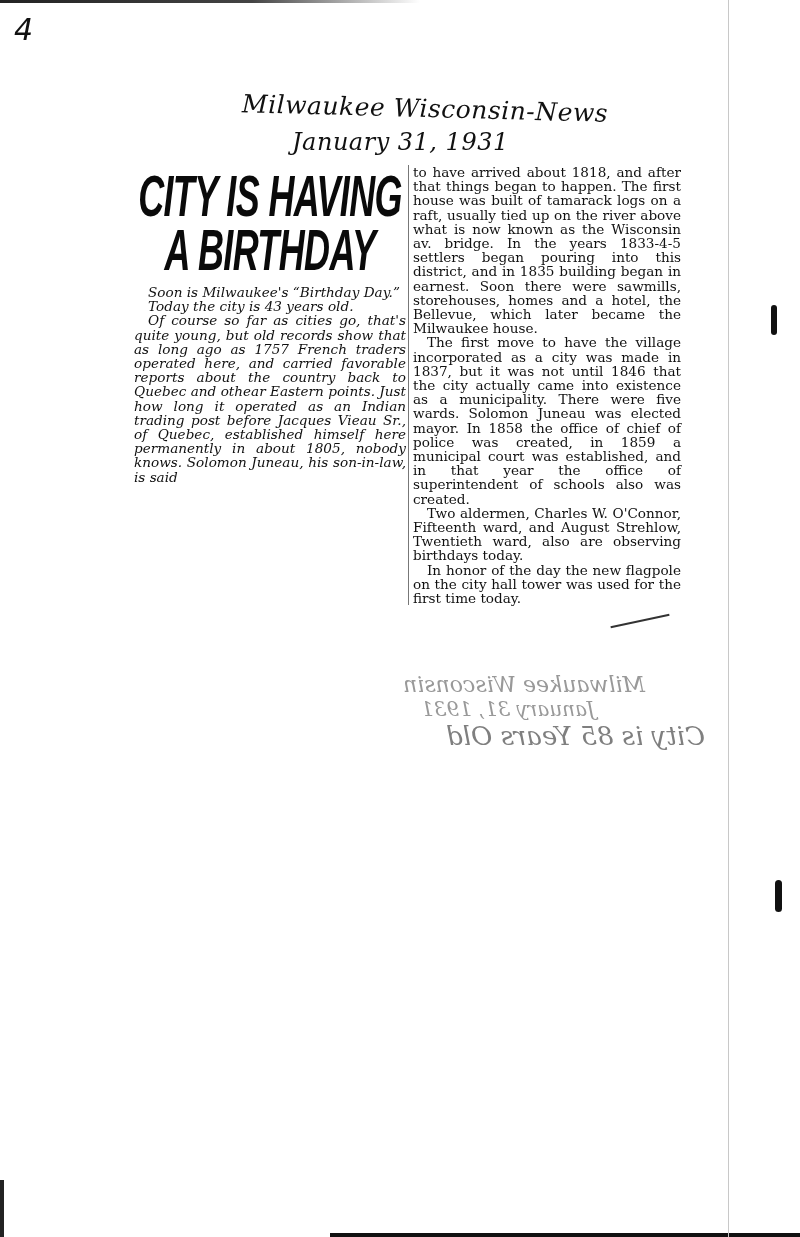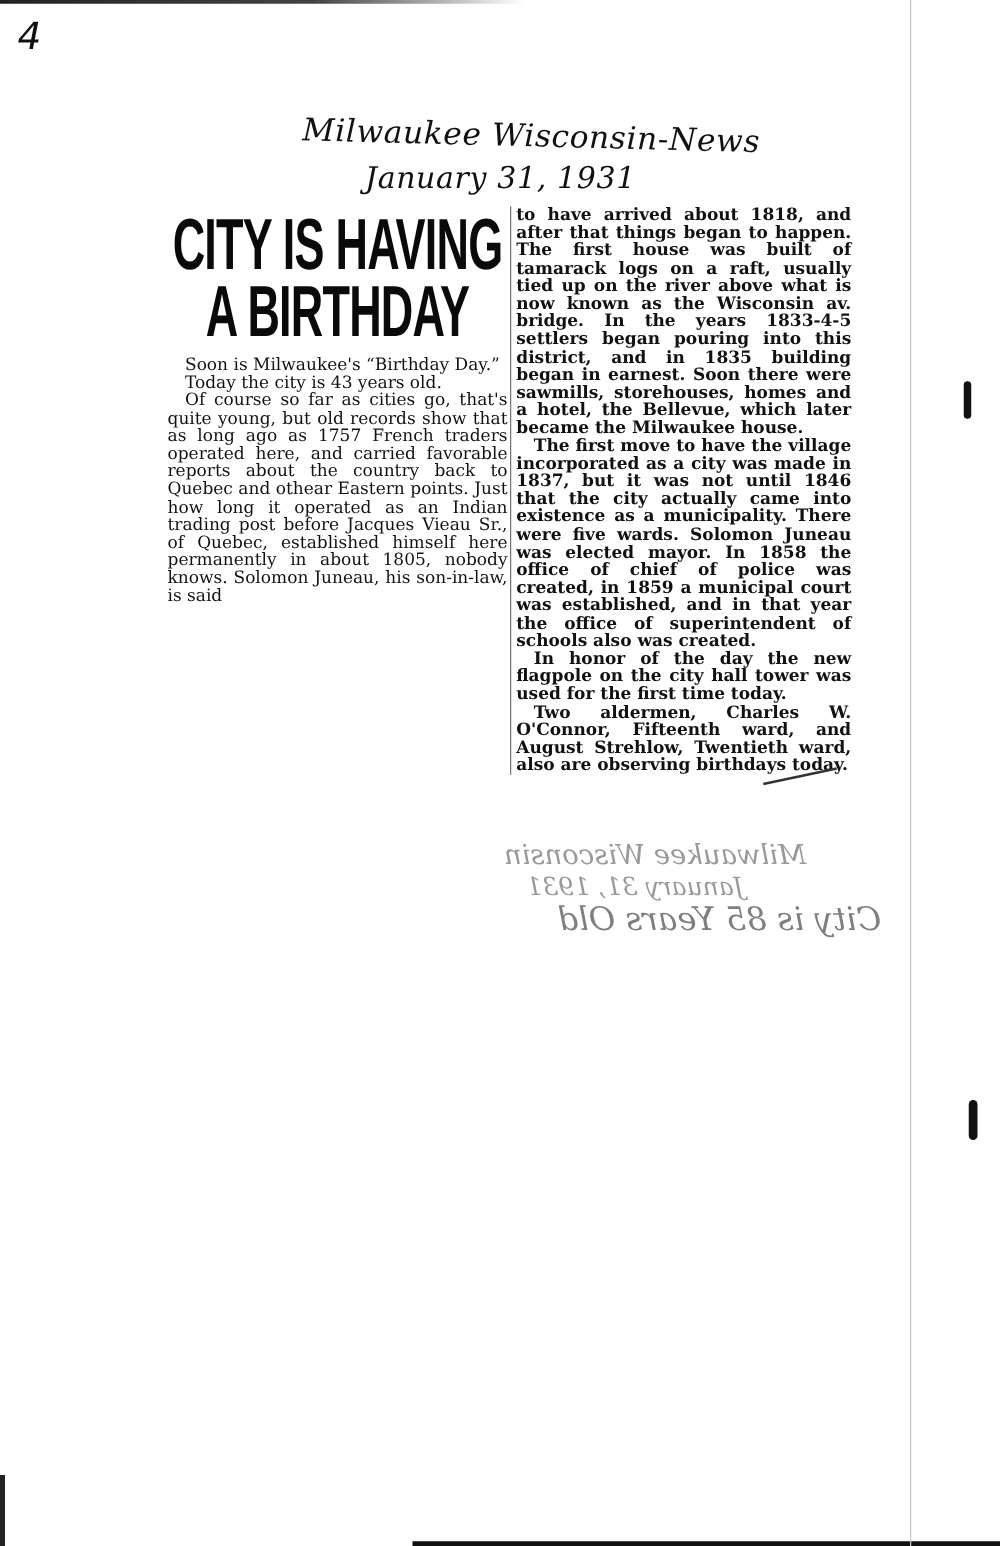--- a/index.html
+++ b/index.html
@@ -32,22 +32,22 @@
     position: absolute; font-family: "DejaVu Serif", serif; font-style: italic;
     color: #111; letter-spacing: 0.5px;
   }
   .hw-source { left: 242px; top: 94px; font-size: 25px; transform: rotate(1.5deg); }
   .hw-date { left: 292px; top: 128px; font-size: 24px; }
 
   .clipping {
     position: absolute; left: 134px; top: 165px; width: 542px; height: 488px;
   }
   .col { position: absolute; top: 0; text-align: justify; font-size: 13.6px; line-height: 14.2px; }
-  .col-left { left: 0; width: 272px; }
-  .col-right { left: 274px; width: 268px; padding-left: 4px; border-left: 1px solid #777; font-weight: bold; }
+  .col-left { left: 0; width: 272px; font-style: italic; }
+  .col-right { left: 274px; width: 268px; padding-left: 4px; border-left: 1px solid #777; }
   .headline {
     font-family: "Liberation Sans", sans-serif; font-weight: bold;
     font-stretch: condensed; text-align: center; color: #0a0a0a;
     line-height: 54px; font-size: 58px; letter-spacing: -1px;
     transform: scaleX(0.62); transform-origin: center; width: 440px; margin-left: -84px;
     margin-top: 4px; margin-bottom: 8px;
   }
   .headline span { display: block; }
   .para { margin: 0; text-indent: 14px; }
   .para.noindent { text-indent: 0; }
@@ -88,22 +88,22 @@
       <span>CITY IS HAVING</span>
       <span>A BIRTHDAY</span>
     </div>
     <p class="para">Soon is Milwaukee's “Birthday Day.”</p>
     <p class="para">Today the city is 43 years old.</p>
     <p class="para">Of course so far as cities go, that's quite young, but old records show that as long ago as 1757 French traders operated here, and carried favorable reports about the country back to Quebec and othear Eastern points.  Just how long it operated as an Indian trading post before Jacques Vieau Sr., of Quebec, established himself here permanently in about 1805, nobody knows.  Solomon Juneau, his son-in-law, is said</p>
   </div>
   <div class="col col-right">
     <p class="para noindent">to have arrived about 1818, and after that things began to happen. The first house was built of tamarack logs on a raft, usually tied up on the river above what is now known as the Wisconsin av. bridge.  In the years 1833-4-5 settlers began pouring into this district, and in 1835 building began in earnest.  Soon there were sawmills, storehouses, homes and a hotel, the Bellevue, which later became the Milwaukee house.</p>
     <p class="para">The first move to have the village incorporated as a city was made in 1837, but it was not until 1846 that the city actually came into existence as a municipality.  There were five wards.  Solomon Juneau was elected mayor.  In 1858 the office of chief of police was created, in 1859 a municipal court was established, and in that year the office of superintendent of schools also was created.</p>
+    <p class="para">Two aldermen, Charles W. O'Connor, Fifteenth ward, and August Strehlow, Twentieth ward, also are observing birthdays today.</p>
     <p class="para">In honor of the day the new flagpole on the city hall tower was used for the first time today.</p>
-    <p class="para">Two aldermen, Charles W. O'Connor, Fifteenth ward, and August Strehlow, Twentieth ward, also are observing birthdays today.</p>
   </div>
 </div>
 <div class="pencil-stroke"></div>
 
 <div class="bleed">
   <div class="b1">Milwaukee Wisconsin</div>
   <div class="b2">January 31, 1931</div>
   <div class="b3">City is 85 Years Old</div>
 </div>
 

